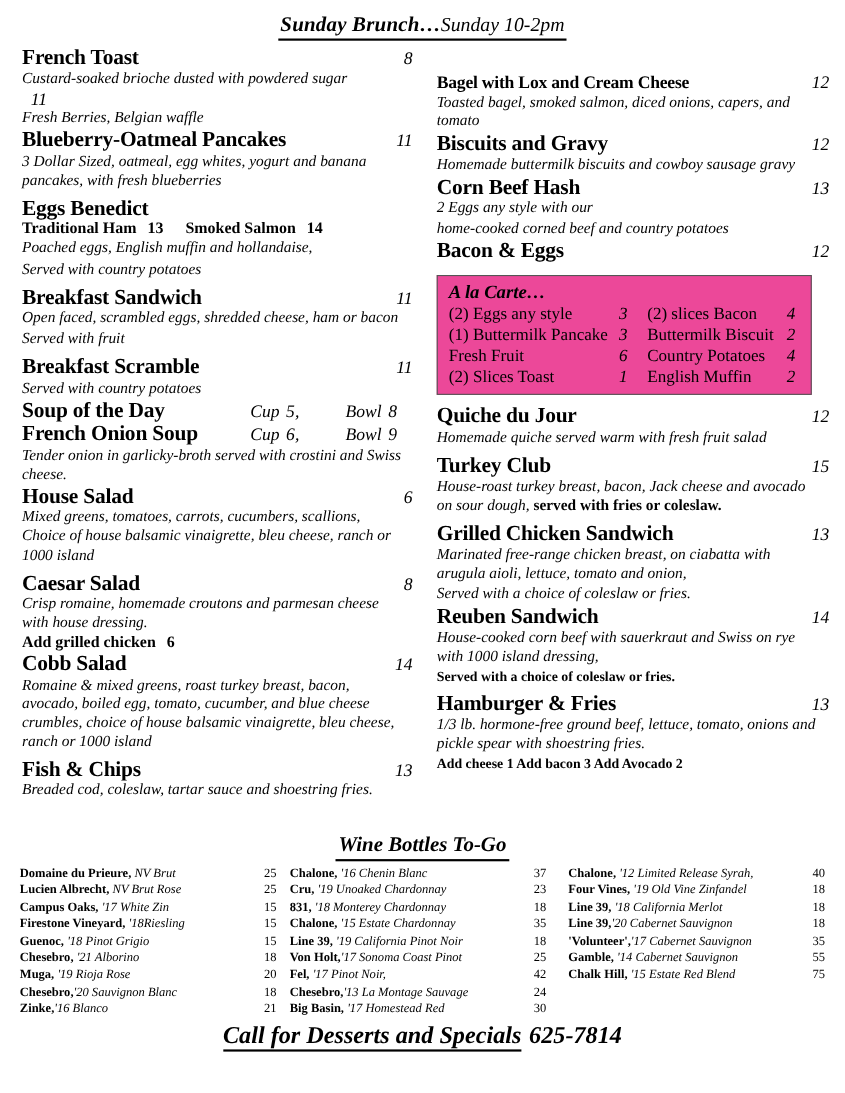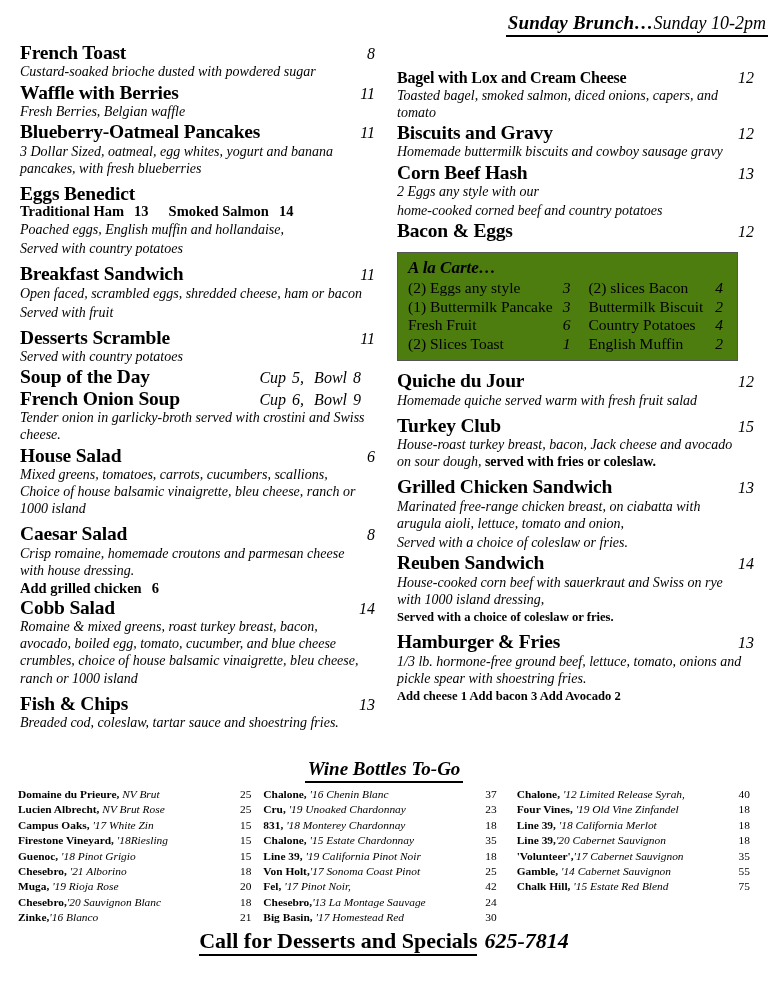--- a/index.html
+++ b/index.html
@@ -9,21 +9,21 @@
     height: 994px;
     background: #ffffff;
     color: #000000;
     font-family: "Liberation Serif", "DejaVu Serif", serif;
     overflow: hidden;
     position: relative;
   }
 
   
   .page-header {
-    text-align: right;
+    text-align: center;
     padding-top: 12px;
   }
   .page-header .hdr-inner {
     display: inline-block;
     border-bottom: 2px solid #000;
     padding: 0 2px 1px 2px;
     white-space: nowrap;
   }
   .hdr-main {
     font-weight: bold;
@@ -90,29 +90,29 @@
   .spacer-sm { height: 5px; }
 
   
   .soup-price {
     font-style: italic;
     font-size: 16px;
     white-space: nowrap;
     padding-right: 4px;
   }
   .soup-price .cup,
-  .soup-price .bowl { display:inline-block; }
+  .soup-price .bowl { display:inline-block;margin-left:32px; }
   .soup-price .num { font-style: italic; padding: 0 10px 0 6px; }
 
   
   .alacarte {
     border: 1.5px solid #555;
     margin: 10px 16px 10px 0;
     padding: 5px 8px 6px 10px;
-    background:#4d7c0f;
+    background:#ec4899;
   }
   .alacarte-title {
     font-weight: bold;
     font-style: italic;
     font-size: 17px;
     margin-bottom: 1px;
   }
   .ac-grid {
     display: grid;
     grid-template-columns: 1fr auto 1fr auto;
@@ -169,20 +169,21 @@
   .footer {
     position: absolute;
     left: 0;
     top: 928px;
     width: 768px;
     text-align: center;
   }
   .footer-inner { display: inline-block; white-space: nowrap; }
   .footer-call {
     font-weight: bold;
+    font-style: italic;
     font-size: 22px;
     border-bottom: 2.5px solid #000;
     padding-bottom: 1px;
   }
   .footer-phone {
     font-weight: bold;
     font-style: italic;
     font-size: 22px;
     padding-left: 7px;
   }
@@ -203,21 +204,20 @@
     <div class="item">
       <div class="item-head">
         <span class="item-name">French Toast</span>
         <span class="item-price">8</span>
       </div>
       <div class="item-desc">Custard-soaked brioche dusted with powdered sugar</div>
     </div>
 
     <div class="item">
       <div class="item-head">
-        <span class="item-name">Waffle with Berries</span>
         <span class="item-price">11</span>
       </div>
       <div class="item-desc">Fresh Berries, Belgian waffle</div>
     </div>
 
     <div class="item">
       <div class="item-head">
         <span class="item-name">Blueberry-Oatmeal Pancakes</span>
         <span class="item-price">11</span>
       </div>
@@ -245,21 +245,21 @@
         <span class="item-price">11</span>
       </div>
       <div class="item-desc">Open faced, scrambled eggs, shredded cheese, ham or bacon</div>
       <div class="item-desc">Served with fruit</div>
     </div>
 
     <div class="spacer-sm"></div>
 
     <div class="item">
       <div class="item-head">
-        <span class="item-name">Desserts Scramble</span>
+        <span class="item-name">Breakfast Scramble</span>
         <span class="item-price">11</span>
       </div>
       <div class="item-desc">Served with country potatoes</div>
     </div>
 
     <div class="item">
       <div class="item-head">
         <span class="item-name">Soup of the Day</span>
         <span class="soup-price"><span class="cup">Cup</span><span class="num">5,</span><span class="bowl">Bowl</span><span class="num">8</span></span>
       </div>

